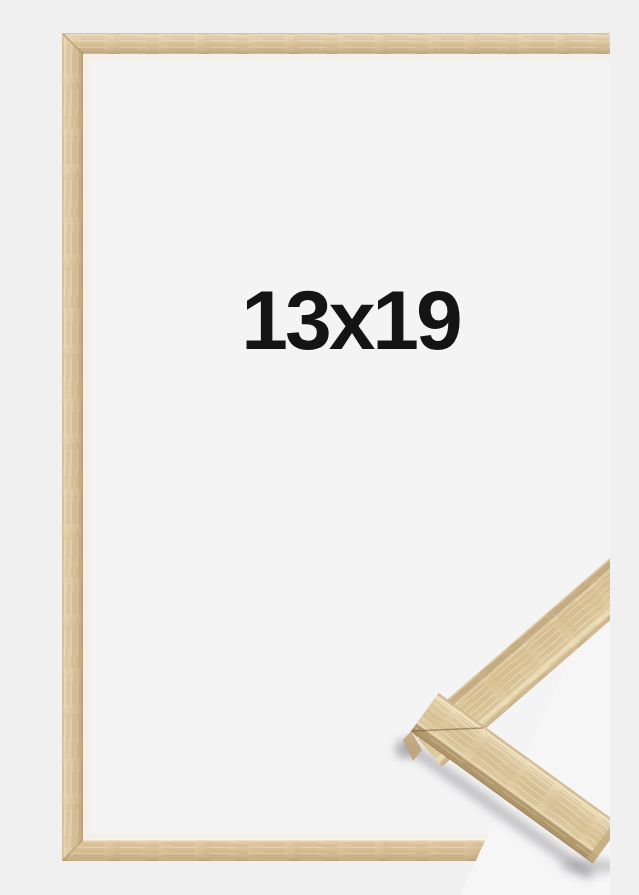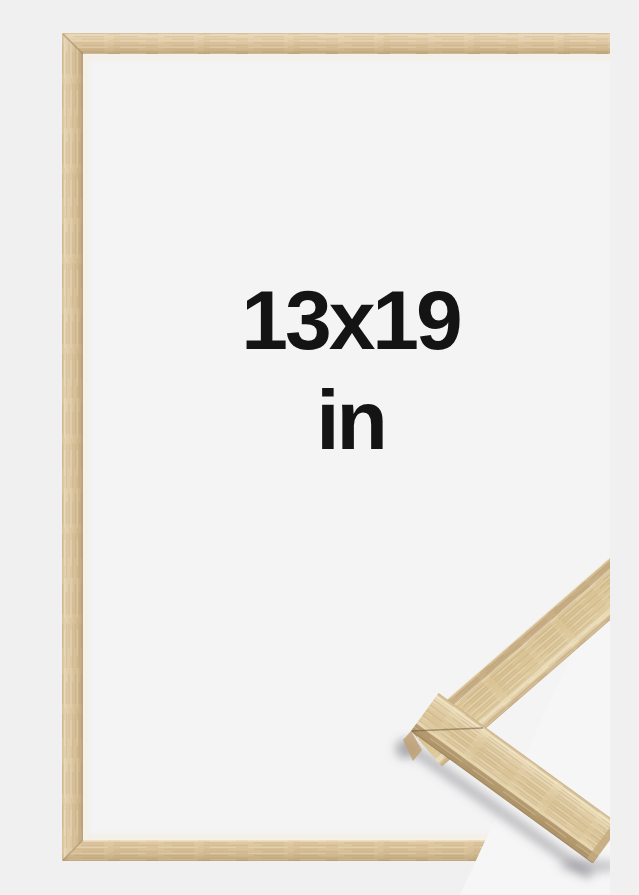--- a/index.html
+++ b/index.html
@@ -161,16 +161,15 @@
       <polygon points="563,863 590.6,825.3 585,821 557,858" fill="#c4aa80" opacity="0.8"></polygon>
 
       <polygon points="381,731 373,740 383,761 392,750" fill="#bfa276" opacity="0.85"></polygon>
 
       <line x1="382" y1="731" x2="453" y2="728" stroke="rgba(115,90,58,0.55)" stroke-width="1.4"></line>
     </g>
   </svg>
 
   <div class="size-label">
     <div>13x19</div>
-    <div>in</div>
   </div>
 
 </div>
 
 </body></html>

